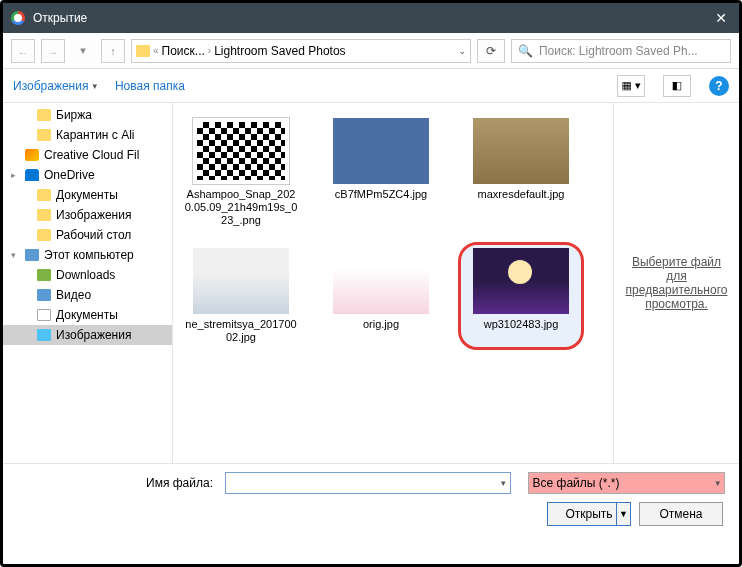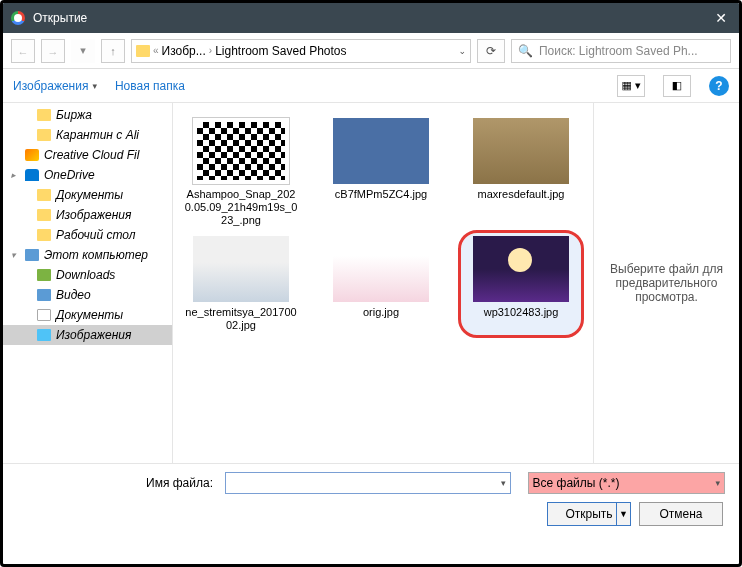--- a/index.html
+++ b/index.html
@@ -21,49 +21,49 @@
 .icon-btn { width: 28px; height: 24px; border:1px solid #ccc; background:#fdfdfd; display:flex; align-items:center; justify-content:center; color:#555; }
 .search { flex:1; height:24px; border:1px solid #ccc; display:flex; align-items:center; padding:0 6px; color:#888; gap:6px; }
 
 .toolbar { height: 34px; border-bottom:1px solid #e5e5e5; display:flex; align-items:center; padding: 0 10px; gap: 18px; }
 .toolbar-link { color:#1a75cf; cursor:pointer; display:flex; align-items:center; gap:4px; }
 .toolbar .spacer { flex:1; }
 .toolbar .view-btn { width:28px; height:22px; border:1px solid #ccc; background:#fff; display:flex; align-items:center; justify-content:center; font-size:11px; }
 .toolbar .help { width:20px; height:20px; border-radius:50%; background:#1a8fe3; color:#fff; display:flex; align-items:center; justify-content:center; font-weight:bold; }
 
 .body { display:flex; height: 360px; }
-.sidebar { width: 170px; border-right:1px solid #e5e5e5; overflow:hidden; padding-top:2px;font-style:italic; }
+.sidebar { width: 170px; border-right:1px solid #e5e5e5; overflow:hidden; padding-top:2px; }
 .tree-item { display:flex; align-items:center; gap:5px; padding: 2px 6px 2px 22px; white-space:nowrap; cursor:pointer; height:20px; }
 .tree-item.sel { background:#d0d0d0; }
 .tree-item .ic { width:14px; height:12px; flex-shrink:0; background:#ffd96a; border-radius:1px; }
 .tree-item .ic.cc { background:linear-gradient(135deg,#ff7b00,#ffcc00); border-radius:2px; }
 .tree-item .ic.od { background:#0078d4; border-radius:3px 3px 0 0; }
 .tree-item .ic.pc { background:#5b9bd5; border-radius:1px; }
 .tree-item .ic.img { background:#4fc3f7; }
 .tree-item .ic.doc { background:#fff; border:1px solid #aaa; }
 .tree-item .ic.dl { background:#7cb342; }
 .tree-item .ic.vid { background:#5b9bd5; }
 .tree-item.l1 { padding-left: 34px; }
 .tree-item .arrow { position:absolute; left:8px; color:#888; font-size:9px; }
 .tree-item { position:relative; }
 
-.filearea { flex:1; display:flex; flex-wrap:wrap; align-content:flex-start; padding: 12px 8px; gap: 2px 20px; overflow:hidden; }
+.filearea { flex:1; display:flex; flex-wrap:wrap; align-content:flex-start; padding: 12px 8px; gap: 14px 20px; overflow:hidden; }
 .thumb { width: 120px; display:flex; flex-direction:column; align-items:center; text-align:center; gap:4px; cursor:pointer; padding:3px; }
 .thumb.selected { outline: 3px solid #e53935; border-radius: 16px; background:#e8f0fb; }
 .thumb .img { width: 96px; height: 66px; background:#ddd; display:flex; align-items:center; justify-content:center; font-size:9px; color:#555; overflow:hidden; }
 .thumb .img.qr { background: repeating-conic-gradient(#000 0 25%, #fff 0 50%) 0 0/12px 12px; border:4px solid #fff; outline:1px solid #ccc; }
 .thumb .img.blue { background:#4a6fa5; }
 .thumb .img.sepia { background:linear-gradient(#b0976a,#8b7348); }
 .thumb .img.man { background:linear-gradient(#f0f0f0 40%,#c8d4e0); }
 .thumb .img.girl { background:linear-gradient(#fff 30%,#f5d5e0); }
 .thumb .img.synth { background:linear-gradient(#2a1a4a 50%,#5a2a8a); position:relative; }
 .thumb .img.synth::after{content:"";position:absolute;top:12px;left:35px;width:24px;height:24px;border-radius:50%;background:#ffe9b0;}
 .thumb .label { font-size:11px; line-height:1.2; word-break:break-all; max-width:118px; }
 
-.preview { width: 146px; border-left:1px solid #e5e5e5; display:flex; align-items:center; justify-content:center; padding:10px; text-align:center; color:#555; font-size:11px; }
+.preview { width: 126px; border-left:1px solid #e5e5e5; display:flex; align-items:center; justify-content:center; padding:10px; text-align:center; color:#555; font-size:11px;text-decoration:underline; }
 
 .footer { padding: 8px 14px 14px; border-top:1px solid #e5e5e5; }
 .row { display:flex; align-items:center; gap:8px; margin-bottom:8px; }
 .row .lbl { width: 200px; text-align:right; padding-right:4px; }
 .filename-input { flex:0 0 286px; height:22px; border:1px solid #7a9fd4; padding:0 4px; }
 .filetype { flex:1; height:22px; border:1px solid #aaa; padding:0 4px; display:flex; align-items:center; justify-content:space-between; background:#fca5a5; }
 .btns { display:flex; justify-content:flex-end; gap:8px; padding-right: 2px; }
 .btn { width: 84px; height:24px; border:1px solid #999; background:#f3f3f3; display:flex; align-items:center; justify-content:center; cursor:pointer; }
 .btn.primary { border:1px solid #3b78c4; position:relative; }
 .btn.primary .split { border-left:1px solid #3b78c4; width:14px; height:100%; display:flex; align-items:center; justify-content:center; font-size:9px; position:absolute; right:0; }
@@ -79,21 +79,21 @@
 </div>
 
 <div class="addressbar">
   <div class="nav-btn disabled">←</div>
   <div class="nav-btn disabled">→</div>
   <div class="nav-btn" style="border:none">▾</div>
   <div class="nav-btn">↑</div>
   <div class="breadcrumb">
     <div class="folder-ic"></div>
     <span class="chev">«</span>
-    <span>Изобр...</span>
+    <span>Поиск...</span>
     <span class="chev">›</span>
     <span>Lightroom Saved Photos</span>
     <span style="flex:1"></span>
     <span class="combo-arrow">⌄</span>
   </div>
   <div class="icon-btn">⟳</div>
   <div class="search">
     <span>🔍</span>
     <span>Поиск: Lightroom Saved Ph...</span>
   </div>

